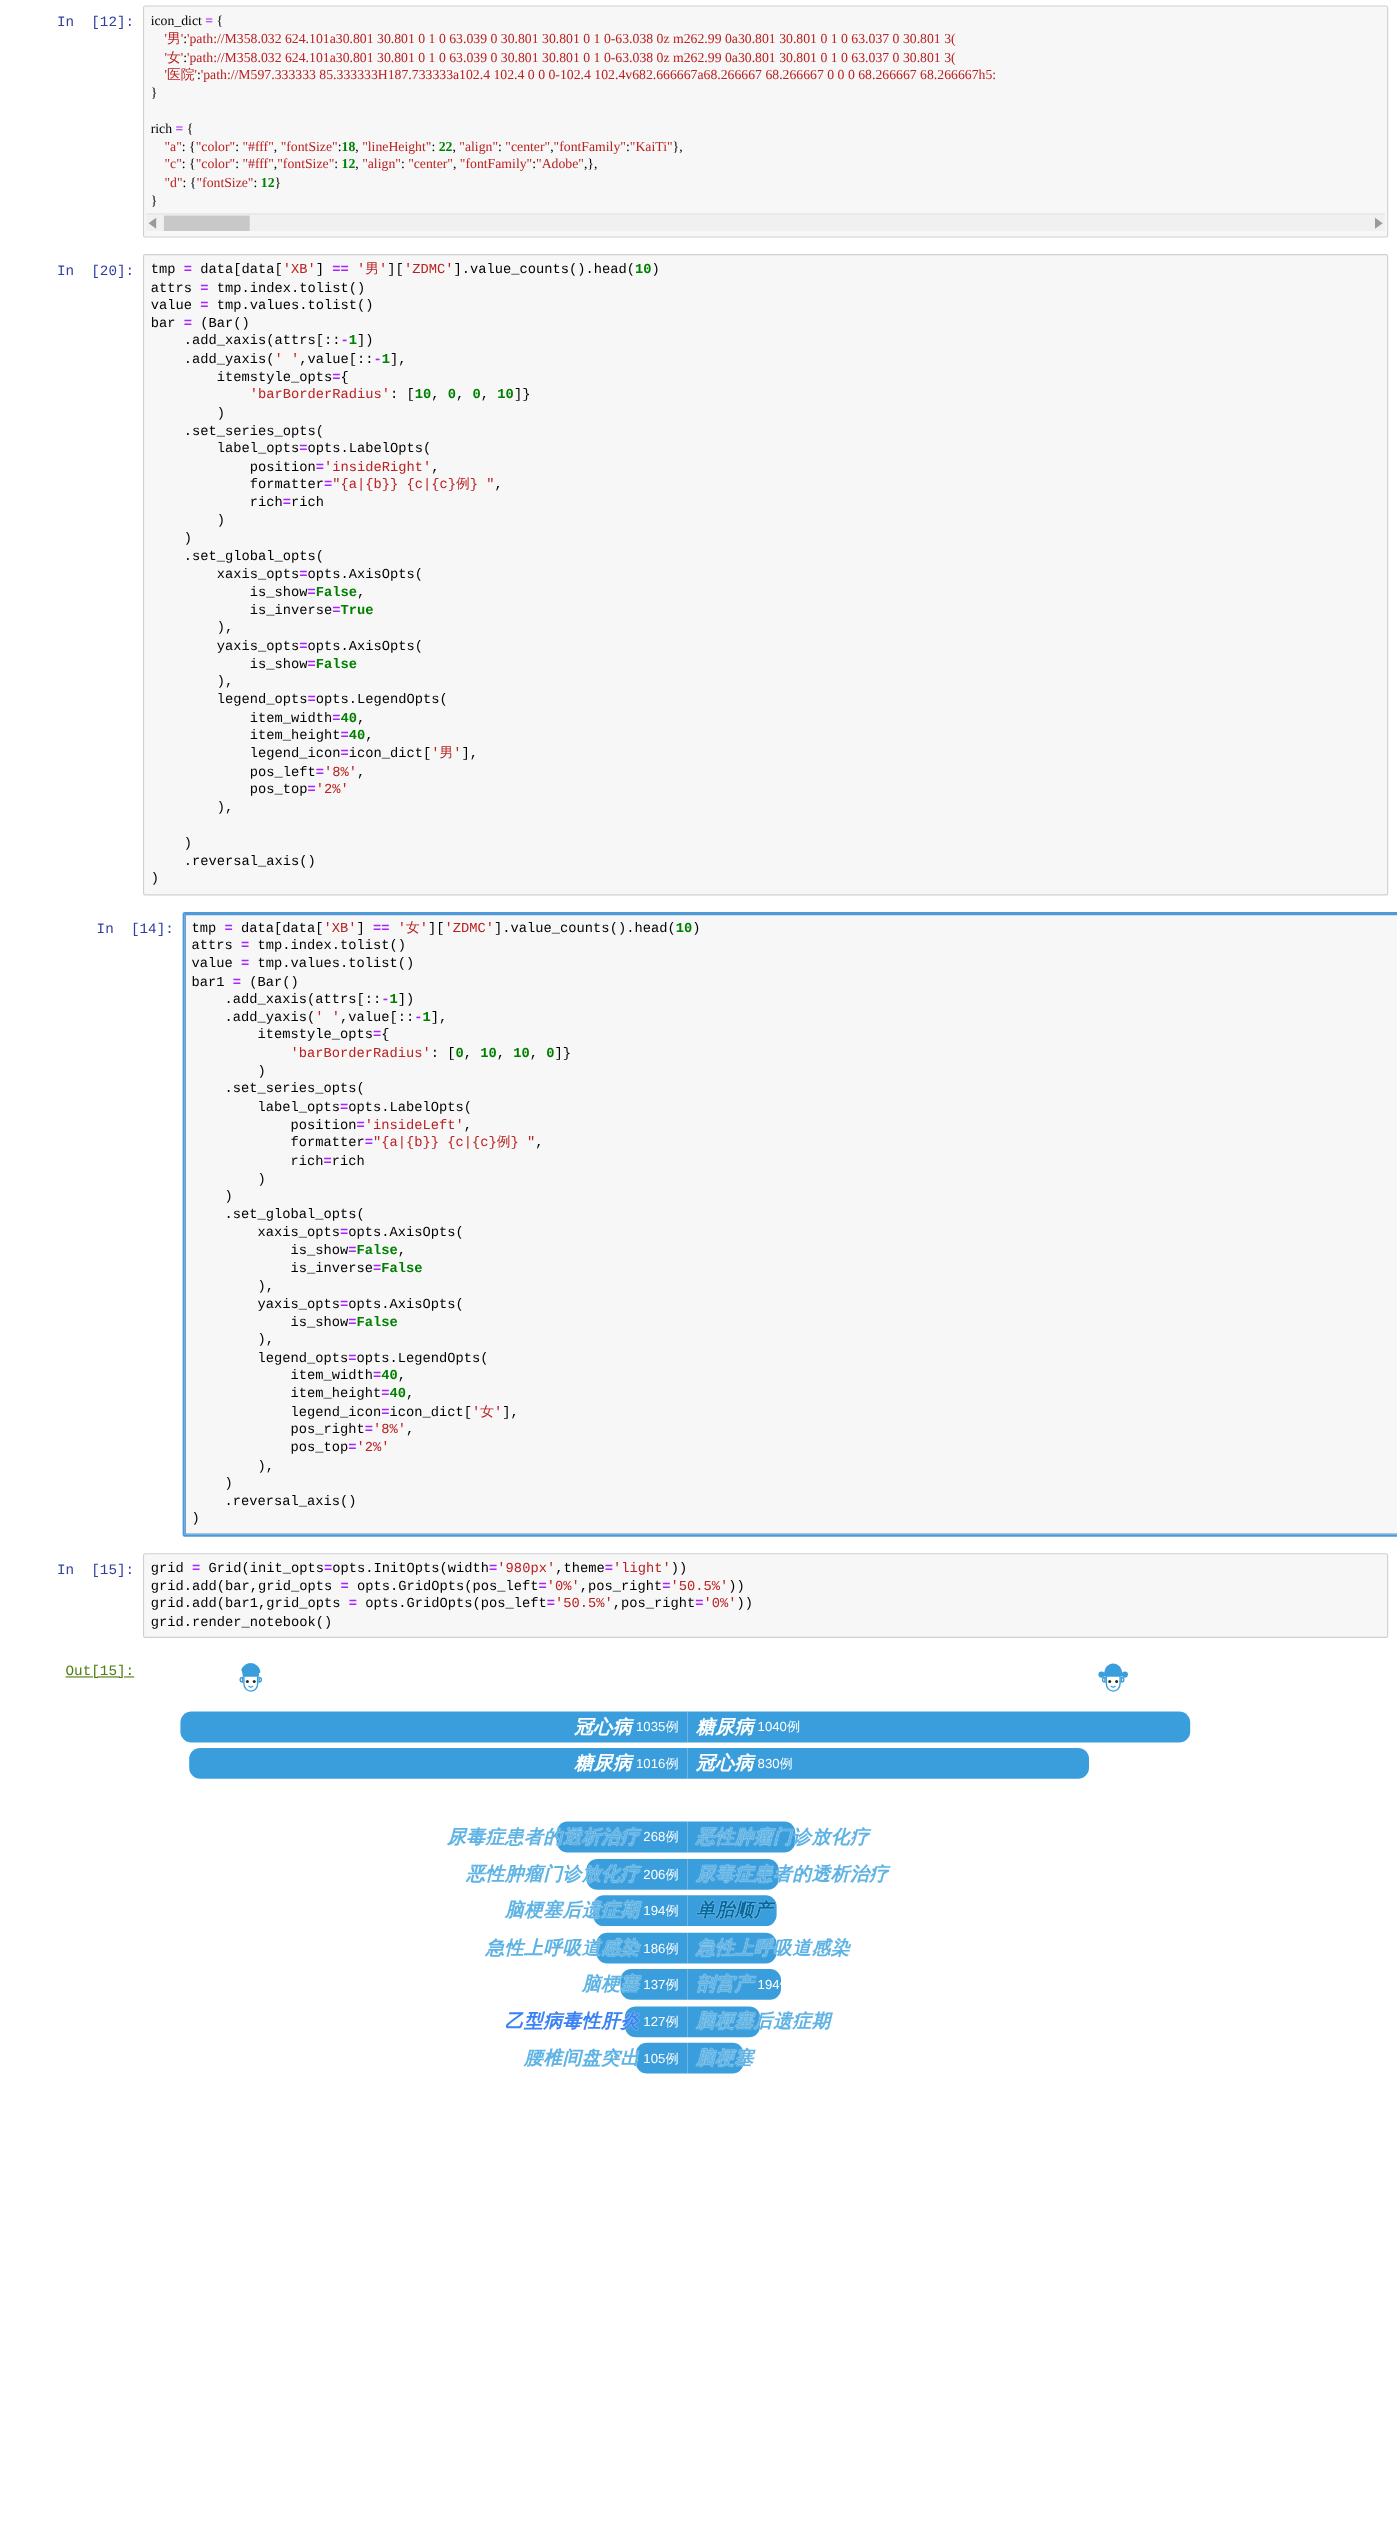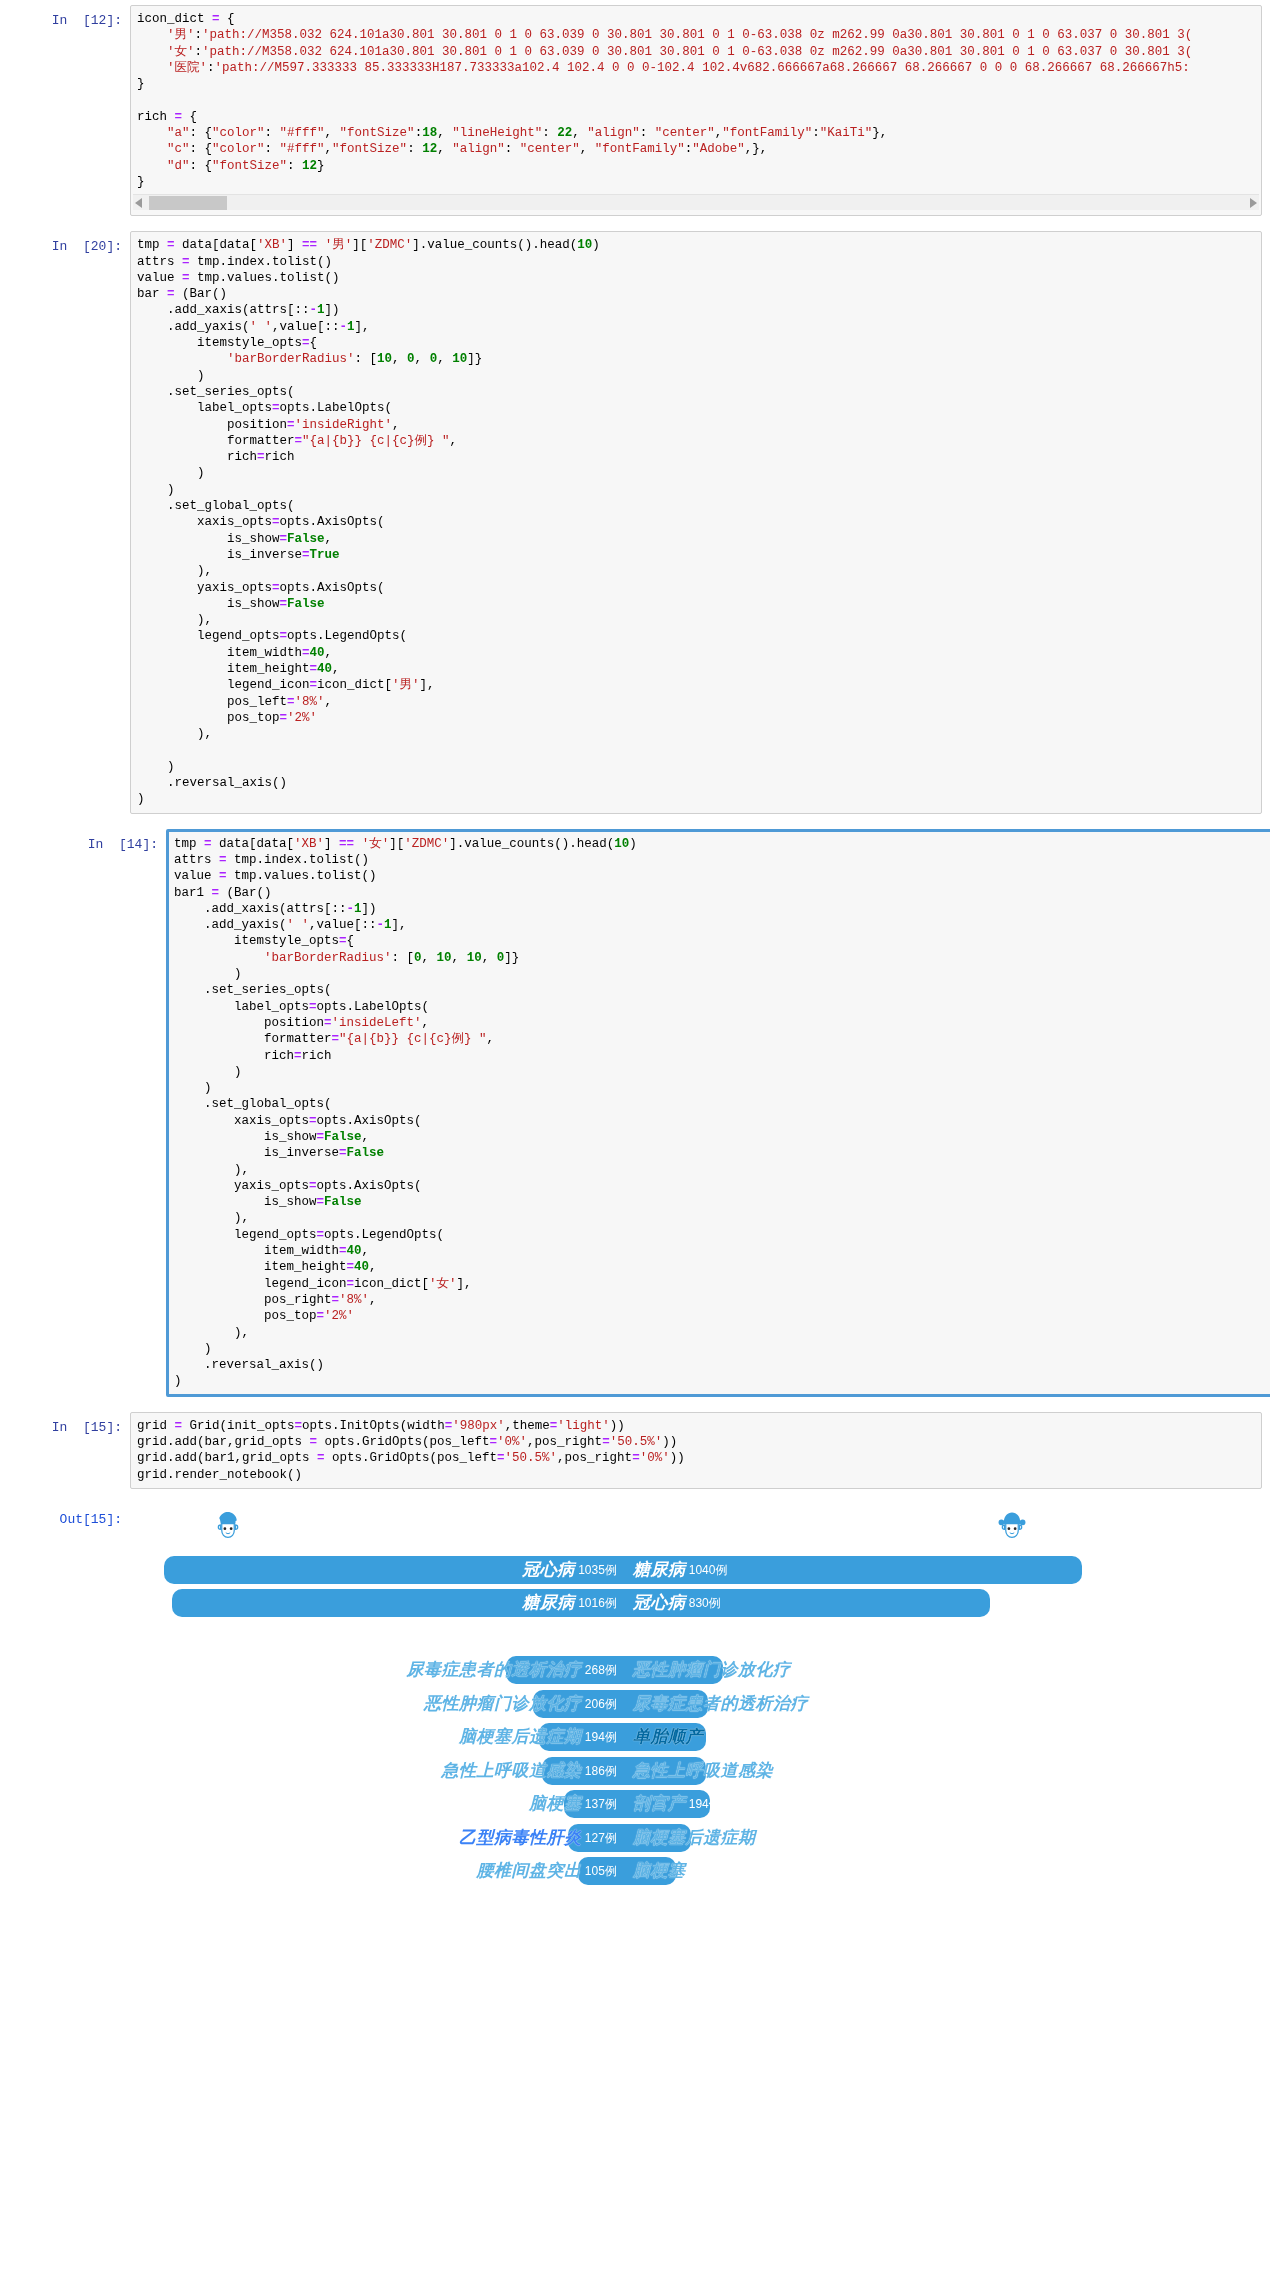--- a/index.html
+++ b/index.html
@@ -26,21 +26,21 @@
     text-align: right;
     padding-right: 8px;
     padding-top: 6px;
     color: #303F9F;
     font-family: "Liberation Mono", monospace;
     font-size: 13px;
     line-height: 19px;
     white-space: pre;
     user-select: none;
   }
-  .prompt.out { color: #1d4ed8; }
+  .prompt.out { color: #4d7c0f; text-decoration: underline; }
   .inputbox {
     flex: 1 1 auto;
     background: #f7f7f7;
     border: 1px solid #cfcfcf;
     border-radius: 2px;
     margin-right: 8px;
     padding: 5px 0 5px 0;
     overflow: hidden;
   }
   .inputbox.selected {
@@ -51,21 +51,21 @@
   pre.code {
     margin: 0;
     padding: 0 6px;
     font-family: "Liberation Mono", monospace;
     font-size: 12.5px;
     line-height: 16.3px;
     color: #000000;
     white-space: pre;
     overflow: hidden;
   }
-  pre.code.nowrap { overflow-x: hidden; }
+  pre.code.nowrap { overflow-x: hidden; font-family: Liberation Serif, serif; }
 
   
   .s  { color: #BA2121; }          
   .n  { color: #008000; font-weight: bold;}  
   .k  { color: #008000; font-weight: bold; } 
   .op { color: #AA22FF; font-weight: bold; }          
   .p  { color: #000000; }
 
   
   .hscroll {

